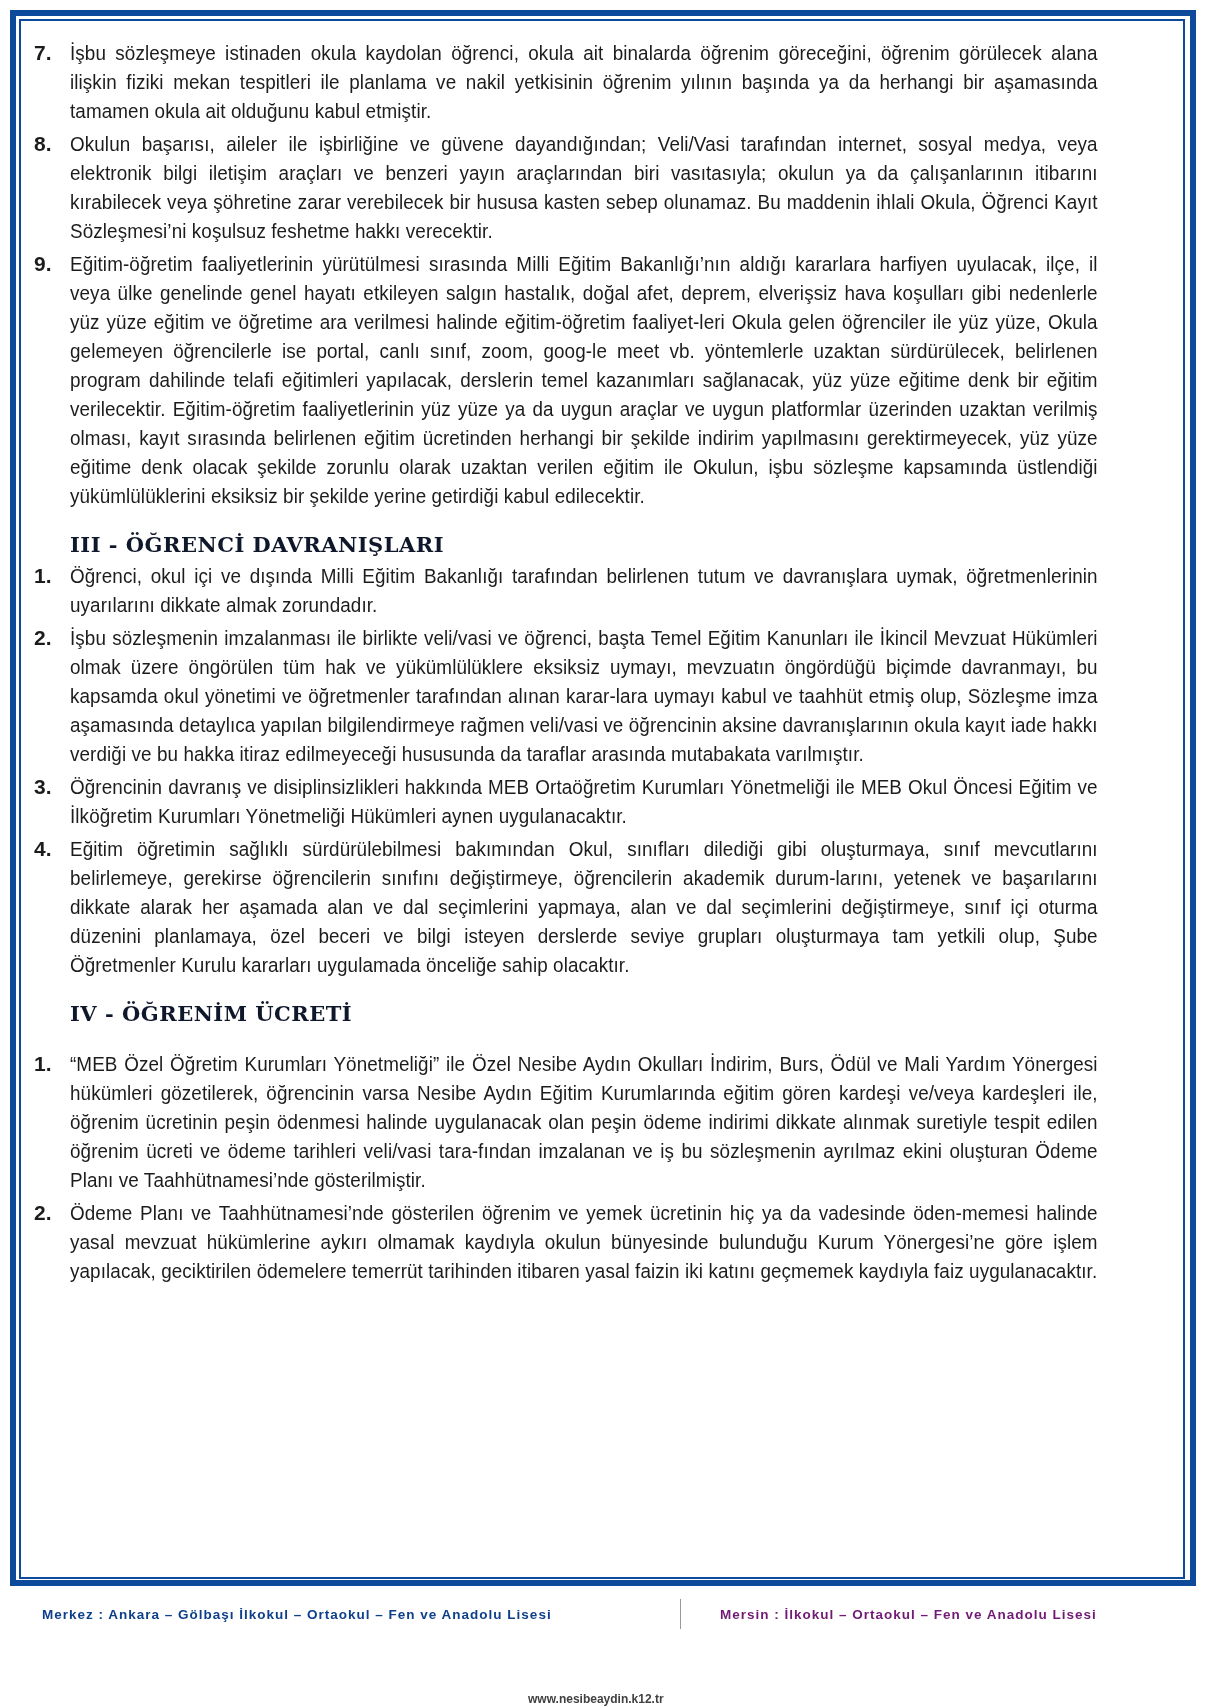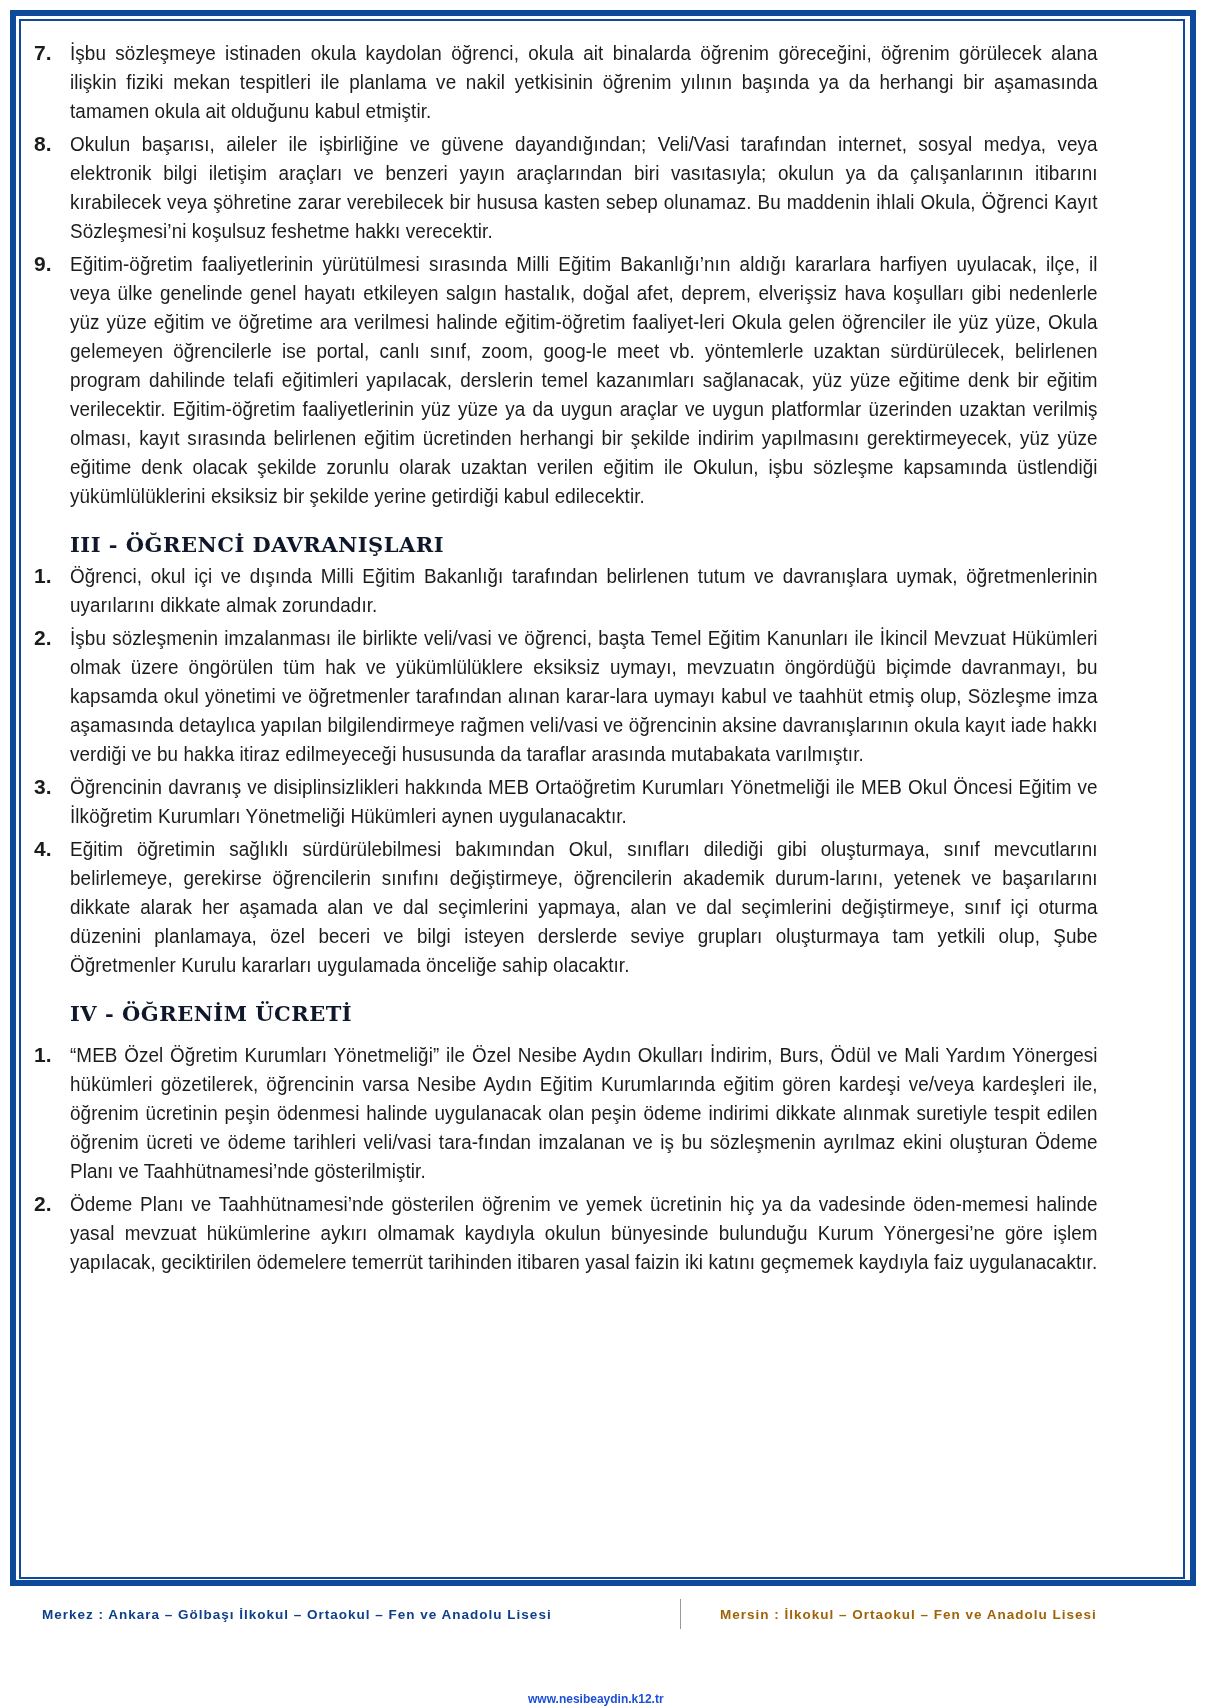--- a/index.html
+++ b/index.html
@@ -17,23 +17,23 @@
   .txt { flex: 1; font-size: 20.5px; line-height: 29px; text-align: justify;
          transform: scaleX(0.92); transform-origin: left top; width: 1117px; letter-spacing: 0.1px; }
   .txt-wrap { flex: 1; overflow: visible; }
   .section-title { font-family: "DejaVu Serif", serif; font-weight: bold; color: #0f172a;
          font-size: 21px; margin: 22px 0 4px 36px; letter-spacing: 0.5px; }
   .footer { position: absolute; top: 1605px; left: 0; width: 1208px; height: 30px; padding-left: 45px; }
   .footer-left { position: absolute; left: 42px; top: 2px; font-size: 13.5px; font-weight: bold;
          color: #0d3f8a; letter-spacing: 1px; }
   .footer-divider { position: absolute; left: 680px; top: -6px; width: 1px; height: 30px; background: #999; }
   .footer-right { position: absolute; left: 720px; top: 2px; font-size: 13.5px; font-weight: bold;
-         color: #a16207; letter-spacing: 1px; }
+         color: #701a75; letter-spacing: 1px; }
   .website { position: absolute; top: 1692px; left: 528px; font-size: 12px; font-weight: bold;
-         color: #1d4ed8; }
+         color: #404040; }
 </style>
 </head>
 <body>
 
 <div class="frame-outer"></div>
 <div class="frame-inner"></div>
 
 <div class="content">
 
   <div class="item">
@@ -75,21 +75,21 @@
         <div class="txt">Öğrencinin davranış ve disiplinsizlikleri hakkında MEB Ortaöğretim Kurumları Yönetmeliği ile MEB Okul Öncesi Eğitim ve İlköğretim Kurumları Yönetmeliği Hükümleri aynen uygulanacaktır.</div>
       </div>
   </div>
   <div class="item">
     <span class="num">4.</span>
     <div class="txt-wrap">
         <div class="txt">Eğitim öğretimin sağlıklı sürdürülebilmesi bakımından Okul, sınıfları dilediği gibi oluşturmaya, sınıf mevcutlarını belirlemeye, gerekirse öğrencilerin sınıfını değiştirmeye, öğrencilerin akademik durum-larını, yetenek ve başarılarını dikkate alarak her aşamada alan ve dal seçimlerini yapmaya, alan ve dal seçimlerini değiştirmeye, sınıf içi oturma düzenini planlamaya, özel beceri ve bilgi isteyen derslerde seviye grupları oluşturmaya tam yetkili olup, Şube Öğretmenler Kurulu kararları uygulamada önceliğe sahip olacaktır.</div>
       </div>
   </div>
 
-  <div class="section-title" style="margin-bottom:14px;">IV - ÖĞRENİM ÜCRETİ</div>
+  <div class="section-title" style="margin-bottom:23px;">IV - ÖĞRENİM ÜCRETİ</div>
 
   <div class="item">
     <span class="num">1.</span>
     <div class="txt-wrap">
         <div class="txt">“MEB Özel Öğretim Kurumları Yönetmeliği” ile Özel Nesibe Aydın Okulları İndirim, Burs, Ödül ve Mali Yardım Yönergesi hükümleri gözetilerek, öğrencinin varsa Nesibe Aydın Eğitim Kurumlarında eğitim gören kardeşi ve/veya kardeşleri ile, öğrenim ücretinin peşin ödenmesi halinde uygulanacak olan peşin ödeme indirimi dikkate alınmak suretiyle tespit edilen öğrenim ücreti ve ödeme tarihleri veli/vasi tara-fından imzalanan ve iş bu sözleşmenin ayrılmaz ekini oluşturan Ödeme Planı ve Taahhütnamesi’nde gösterilmiştir.</div>
       </div>
   </div>
   <div class="item">
     <span class="num">2.</span>
     <div class="txt-wrap">

